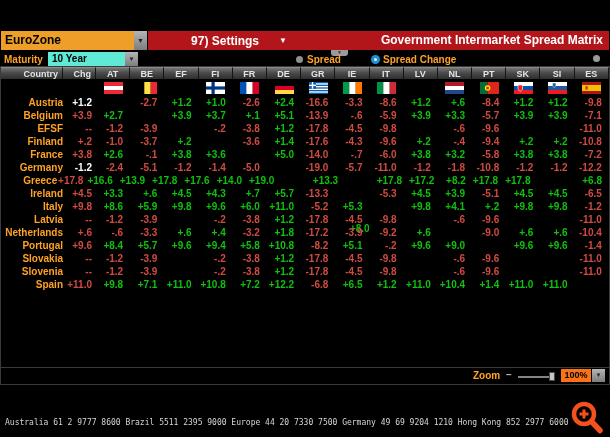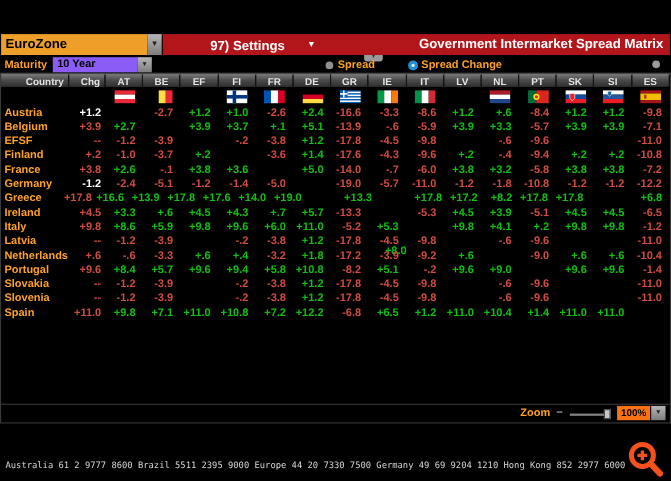--- a/index.html
+++ b/index.html
@@ -19,21 +19,21 @@
   .settings-btn{position:absolute;left:0;top:0;width:182px;height:19px;display:flex;
                 align-items:center;justify-content:center;gap:20px;color:#fff;
                 font-size:12px;font-weight:bold;}
   .settings-caret{font-size:8px;color:#fff;}
   .red-title{position:absolute;right:6px;top:0;height:19px;line-height:19px;color:#fff;
              font-size:12px;font-weight:bold;}
   .grip{position:absolute;left:331px;top:50px;width:17px;height:6px;background:#9a9a9a;
         border-radius:0 0 3px 3px;font-size:5px;color:#333;text-align:center;line-height:5px;}
   
   .ctl-label{position:absolute;color:#ffa226;font-size:10px;font-weight:bold;}
-  .mat-combo{position:absolute;left:48px;top:52px;width:77px;height:14px;background:#8b5cf6;
+  .mat-combo{position:absolute;left:48px;top:52px;width:77px;height:14px;background:#5eead4;
              color:#000;font-size:10px;font-weight:bold;line-height:14px;padding-left:4px;box-sizing:border-box;}
   .mat-btn{position:absolute;left:125px;top:52px;width:13px;height:14px;
            background:linear-gradient(180deg,#b5b5b5,#7d7d7d);color:#222;font-size:6px;
            text-align:center;line-height:14px;}
   .radio{position:absolute;border-radius:50%;}
   .radio-off{left:296px;top:56px;width:7px;height:7px;background:#8f8f8f;}
   .radio-on{left:371px;top:55px;width:9px;height:9px;background:#1f8fd6;}
   .radio-on::after{content:"";position:absolute;left:3px;top:3px;width:3px;height:3px;
                    border-radius:50%;background:#dff1ff;}
   .scroll-dot{position:absolute;left:593px;top:55px;width:7px;height:7px;border-radius:50%;
@@ -46,21 +46,21 @@
          background:linear-gradient(180deg,#757575,#4a4a4a 45%,#2e2e2e);
          border-right:1px solid #141414;border-top:1px solid #8a8a8a;
          box-sizing:border-box;text-align:center;}
   .hcell.ralign{text-align:right;padding-right:4px;}
   .frow{height:17px;align-items:center;}
   .fcell{display:flex;justify-content:center;align-items:center;height:17px;}
   .drow{height:13px;}
   .dcell{height:13px;line-height:13px;font-size:10px;font-weight:bold;text-align:right;
          padding-right:7px;box-sizing:border-box;white-space:nowrap;}
   .lcell{height:13px;line-height:13px;font-size:10px;font-weight:bold;color:#ffa226;
-         padding-left:3px;box-sizing:border-box;white-space:nowrap;}
+         padding-left:3px;box-sizing:border-box;white-space:nowrap;text-align:right;}
   .pos{color:#10c010;} .neg{color:#d04b41;} .neu{color:#ffffff;}
   
   .zoombar{position:absolute;left:0;bottom:0;width:100%;height:16px;border-top:1px solid #3a3a3a;}
   .zoom-label{position:absolute;left:472px;top:2px;color:#ffa226;font-size:10px;font-weight:bold;}
   .zoom-minus{position:absolute;left:505px;top:1px;color:#b5b5b5;font-size:10px;font-weight:bold;}
   .zoom-track{position:absolute;left:517px;top:8px;width:36px;height:2px;background:#848484;}
   .zoom-handle{position:absolute;left:548px;top:4px;width:6px;height:9px;background:#c6c6c6;
                border:1px solid #4a4a4a;box-sizing:border-box;}
   .zoom-value{position:absolute;left:560px;top:1px;width:30px;height:13px;background:#f97316;
               color:#000;font-size:9px;font-weight:bold;text-align:center;line-height:13px;}

